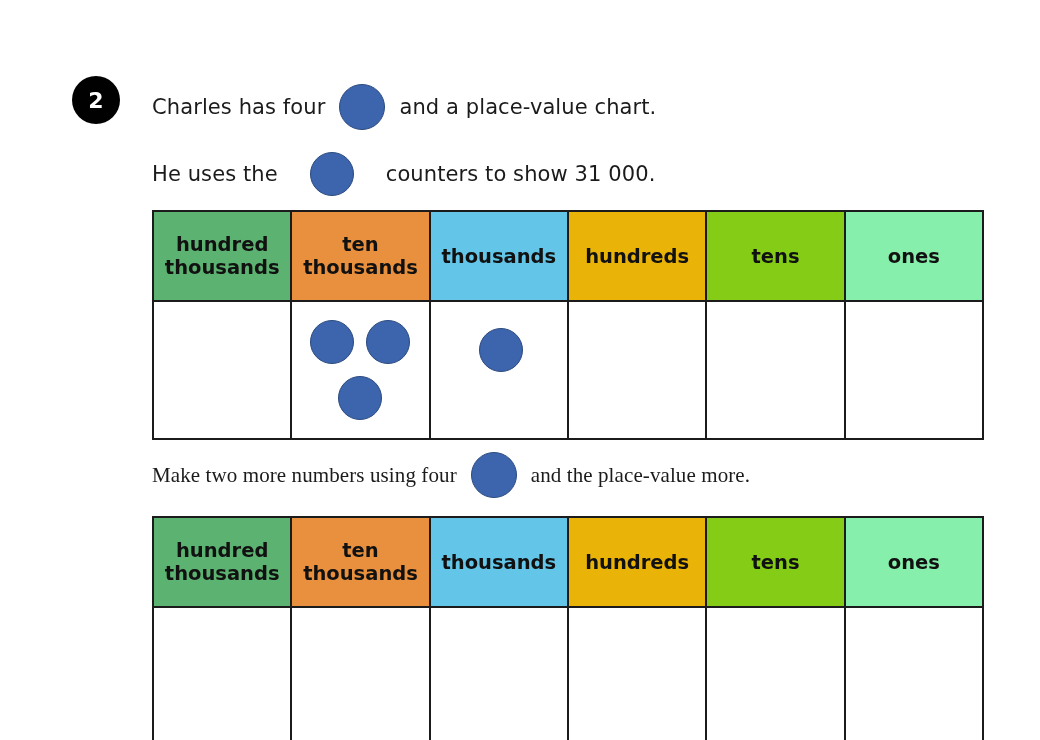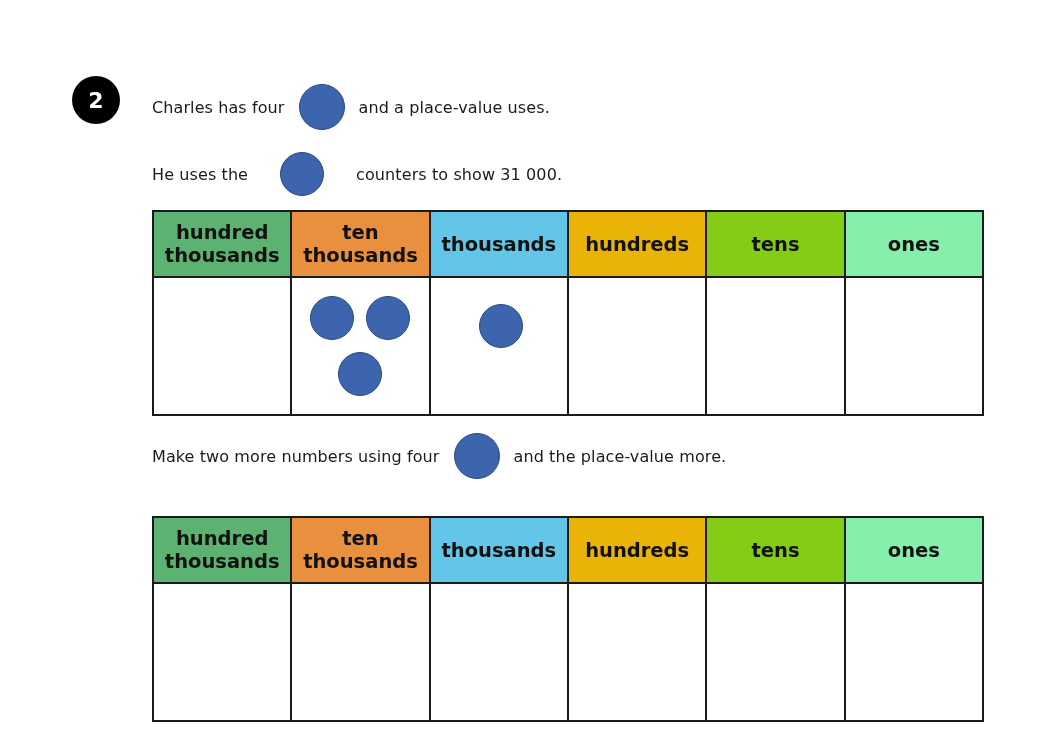--- a/index.html
+++ b/index.html
@@ -36,30 +36,30 @@
     align-items: center;
     justify-content: center;
     font-family: "DejaVu Sans", sans-serif;
   }
 
   
   .prose {
     position: absolute;
     left: 152px;
     font-family: "DejaVu Sans", sans-serif;
-    font-size: 16px;
+    font-size: 21px;
     color: #1b1b1b;
     display: flex;
     align-items: center;
     white-space: pre;
     letter-spacing: 0.1px;
   }
   .line1 { top: 84px; }
   .line2 { top: 152px; gap: 20px; }
-  .line3 { top: 433px; }
+  .line3 { top: 452px; font-family: Liberation Serif, serif; }
 
   .counter {
     display: inline-block;
     background: #3c65ad;
     border: 1px solid #2b4a80;
     border-radius: 50%;
   }
   .counter-inline {
     width: 46px;
     height: 46px;
@@ -83,21 +83,21 @@
   .pv-table.first { top: 210px; }
   .pv-table.second { top: 516px; }
 
   .pv-table th, .pv-table td {
     border: 2px solid #1b1b1b;
     padding: 0;
     text-align: center;
     vertical-align: middle;
   }
   .pv-table th {
-    height: 66px;
+    height: 90px;
     font-family: "DejaVu Sans", sans-serif;
     font-size: 19.5px;
     font-weight: bold;
     line-height: 1.18;
     color: #111111;
   }
   .pv-table th span { display: block; }
   .pv-table td { height: 138px; }
 
   .col-hth { background: #5cb270; color: #ffffff; }
@@ -130,21 +130,21 @@
 </head>
 <body>
 
 <div class="page">
 
   <div class="q-badge">2</div>
 
   <div class="prose line1">
     <span>Charles has four</span>
     <span class="counter counter-inline"></span>
-    <span>and a place-value uses.</span>
+    <span>and a place-value chart.</span>
   </div>
 
   <div class="prose line2">
     <span>He uses the</span>
     <span class="counter counter-inline-sm"></span>
     <span>counters to show 31 000.</span>
   </div>
 
   <table class="pv-table first">
     <thead>

